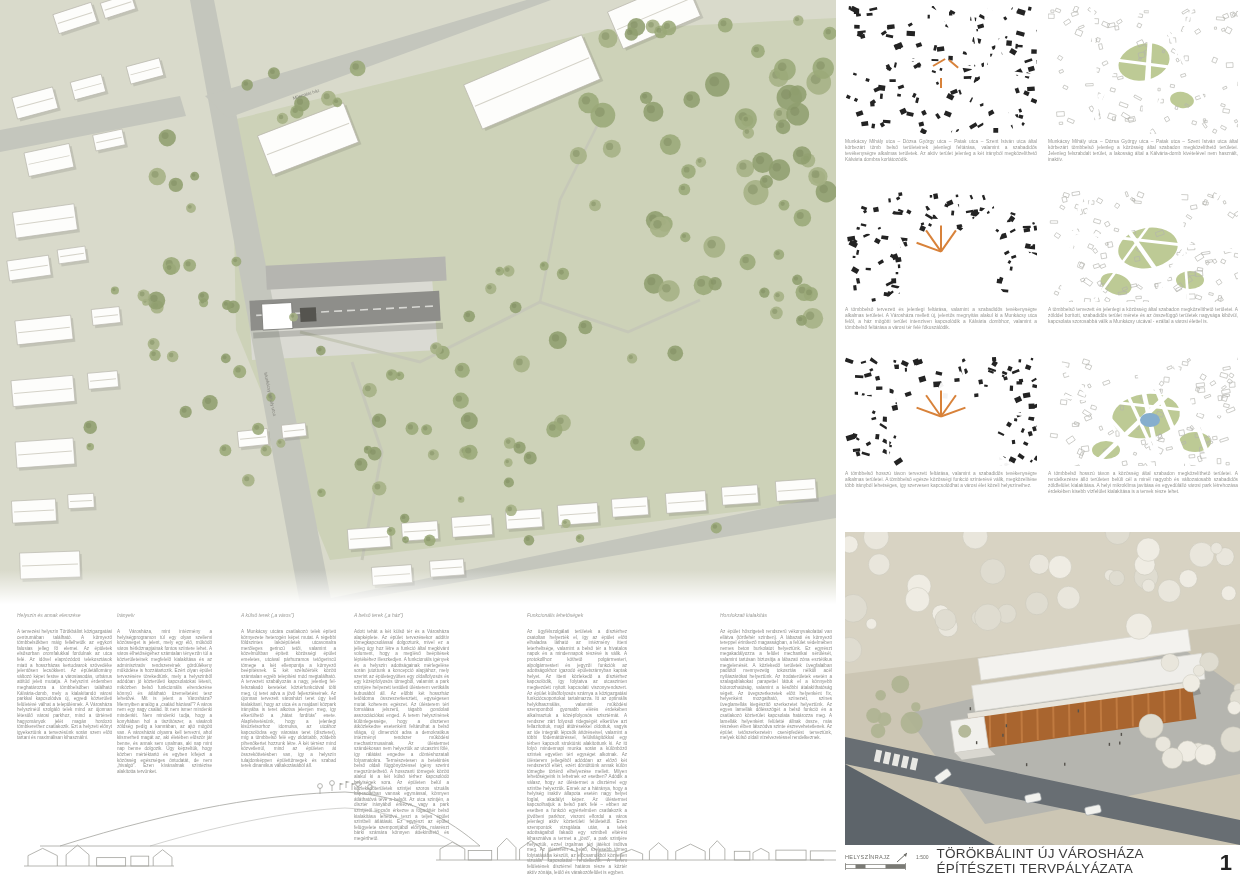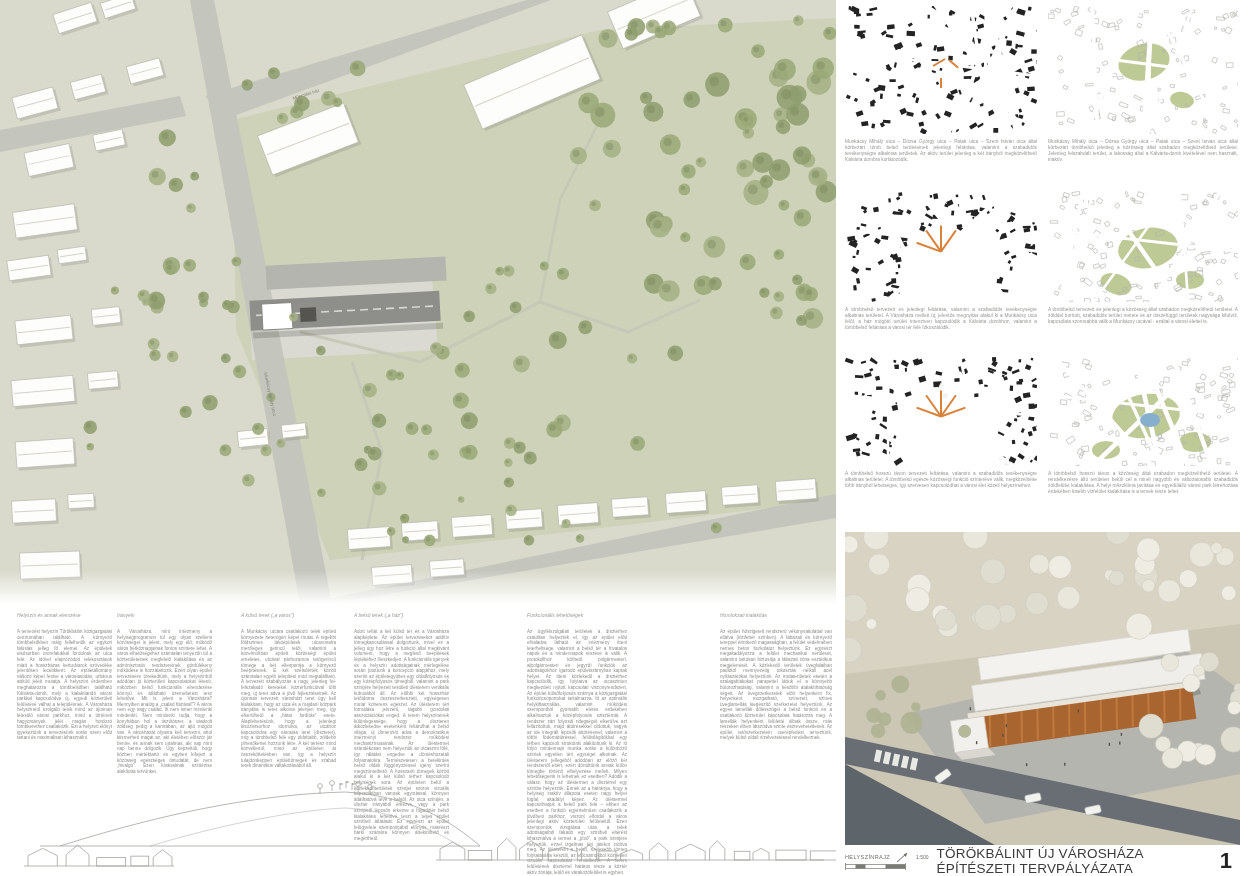--- a/index.html
+++ b/index.html
@@ -15,21 +15,21 @@
   figure{margin:0;padding:0;}
   figcaption{margin-top:5px;font-size:4.8px;line-height:6px;text-align:justify;color:#979793;}
   
   .plan-label{position:absolute;font-size:4.5px;color:#86867f;white-space:nowrap;transform-origin:left top;}
   
   #footer{position:absolute;left:845px;right:8px;top:845px;height:31px;display:flex;align-items:center;gap:8px;}
   #legend{display:flex;flex-direction:column;justify-content:center;}
   #legend .row1{display:flex;align-items:center;gap:5px;}
   #legend .lbl{font-size:5.5px;letter-spacing:.4px;color:#6d6d68;}
   #legend .scl{font-size:5px;color:#6d6d68;}
-  #title-wrap{margin-left:auto;display:flex;align-items:center;gap:20px;}
+  #title-wrap{margin-left:auto;display:flex;align-items:flex-end;gap:20px;}
   #sheet-title{font-size:13.5px;letter-spacing:.2px;color:#3c3c3c;}
   #sheet-num{font-size:22px;font-weight:bold;color:#222;}
 </style>
 </head>
 <body>
 
 <div id="board">
 
   <div class="abs" style="left:0;top:0;width:836px;height:604px;">
     <svg id="plan-svg" width="836" height="604" viewBox="0 0 836 604">

